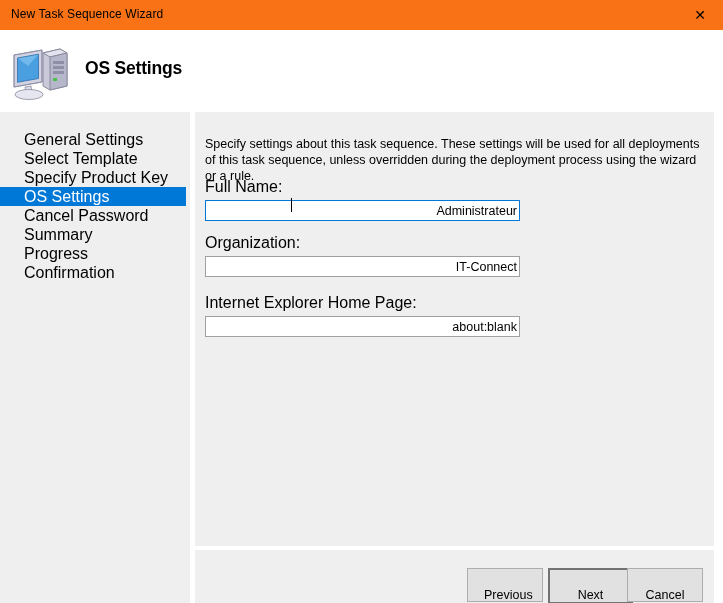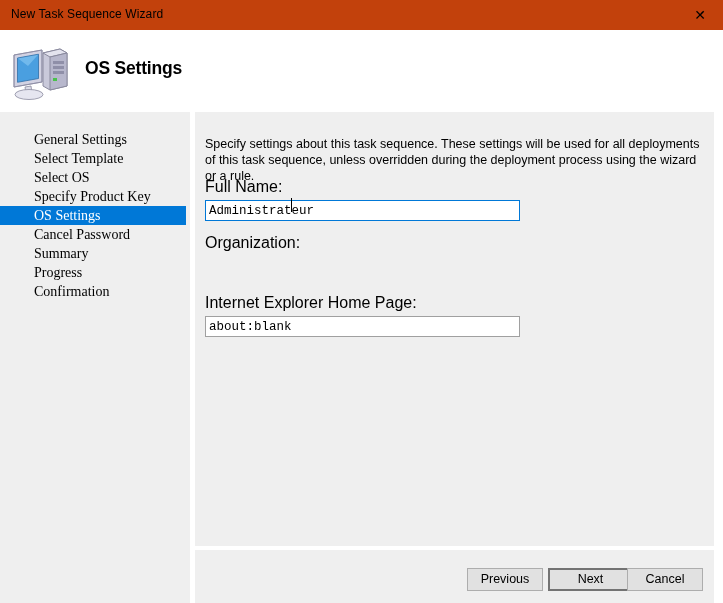--- a/index.html
+++ b/index.html
@@ -16,21 +16,21 @@
     color: #000000;
     overflow: hidden;
     position: relative;
   }
 
   
   .titlebar {
     position: absolute;
     left: 0; top: 0;
     width: 723px; height: 30px;
-    background: #c2410c;
+    background: #f97316;
   }
   .titlebar-text {
     position: absolute;
     left: 11px; top: 7px;
     font-size: 12px;
     color: #000000;
     letter-spacing: 0.1px;
     white-space: nowrap;
   }
   .close-btn {
@@ -85,26 +85,25 @@
     background: #efefef;
   }
   .nav-list {
     position: absolute;
     left: 0; top: 18px;
     width: 190px;
   }
   .nav-item {
     height: 19px;
     line-height: 19px;
-    padding-left: 34px;
-    font-size: 14px;
+    padding-left: 24px;
+    font-size: 16px;
     color: #000000;
     white-space: nowrap;
     cursor: default;
-    font-family: Liberation Serif, serif;
   }
   .nav-item.selected {
     background: #0078d7;
     color: #ffffff;
     margin-right: 4px;
   }
 
   .v-sep {
     position: absolute;
     left: 190px; top: 112px;
@@ -158,26 +157,27 @@
     color: #000000;
     margin-bottom: 4px;
     white-space: nowrap;
   }
   .field-input {
     box-sizing: border-box;
     width: 315px;
     height: 21px;
     background: #ffffff;
     border: 1px solid #a0a0a0;
-    font-family: Liberation Mono, monospace;
+    font-family: Liberation Sans, sans-serif;
     font-size: 12.5px;
     color: #000000;
     padding: 0 2px 0 3px;
     line-height: 19px;
     outline: none;
+    text-align: right;
   }
   .field-input.focused {
     border: 1px solid #0078d7;
   }
   .caret {
     position: absolute;
     width: 1px;
     height: 14px;
     background: #000;
     top: 20px;
@@ -190,21 +190,21 @@
     box-sizing: border-box;
     height: 23px;
     background: #e1e1e1;
     border: 1px solid #adadad;
     font-family: "Liberation Sans", sans-serif;
     font-size: 12.5px;
     color: #000000;
     text-align: center;
     line-height: 21px;
     cursor: default;
-    padding: 0;
+    padding: 16px;
   }
   .btn.default {
     border: 2px solid #737373;
     line-height: 19px;
   }
   .btn-previous { left: 272px; width: 76px; }
   .btn-next     { left: 353px; width: 85px; }
   .btn-cancel   { left: 432px; width: 76px; }
 </style>
 </head>
@@ -241,36 +241,35 @@
     </svg>
   </div>
   <div class="header-title">OS Settings</div>
 </div>
 <div class="header-sep"></div>
 
 <div class="nav-panel">
   <div class="nav-list" id="nav-list">
       <div class="nav-item">General Settings</div>
       <div class="nav-item">Select Template</div>
-      <div class="nav-item">Select OS</div>
       <div class="nav-item">Specify Product Key</div>
       <div class="nav-item selected">OS Settings</div>
       <div class="nav-item">Cancel Password</div>
       <div class="nav-item">Summary</div>
       <div class="nav-item">Progress</div>
       <div class="nav-item">Confirmation</div>
     </div>
 </div>
 <div class="v-sep"></div>
 
 <div class="content-panel">
   <div class="description">Specify settings about this task sequence.  These settings will be used for all deployments of this task sequence, unless overridden during the deployment process using the wizard or a rule.</div>
   <div id="fields-host">
       <div class="field" style="top: 66px; position: absolute;"><div class="field-label">Full Name:</div><input type="text" class="field-input focused" value="Administrateur" style=""><div class="caret" style="left: 86px;"></div></div>
-      <div class="field" style="top: 122px;"><div class="field-label">Organization:</div></div>
+      <div class="field" style="top: 122px;"><div class="field-label">Organization:</div><input type="text" class="field-input" value="IT-Connect" style=""></div>
       <div class="field" style="top: 182px;"><div class="field-label">Internet Explorer Home Page:</div><input type="text" class="field-input" value="about:blank" style=""></div>
     </div>
 </div>
 
 <div class="h-sep"></div>
 
 <div class="footer-panel">
   <button class="btn btn-previous">Previous</button>
   <button class="btn btn-next default">Next</button>
   <button class="btn btn-cancel">Cancel</button>

